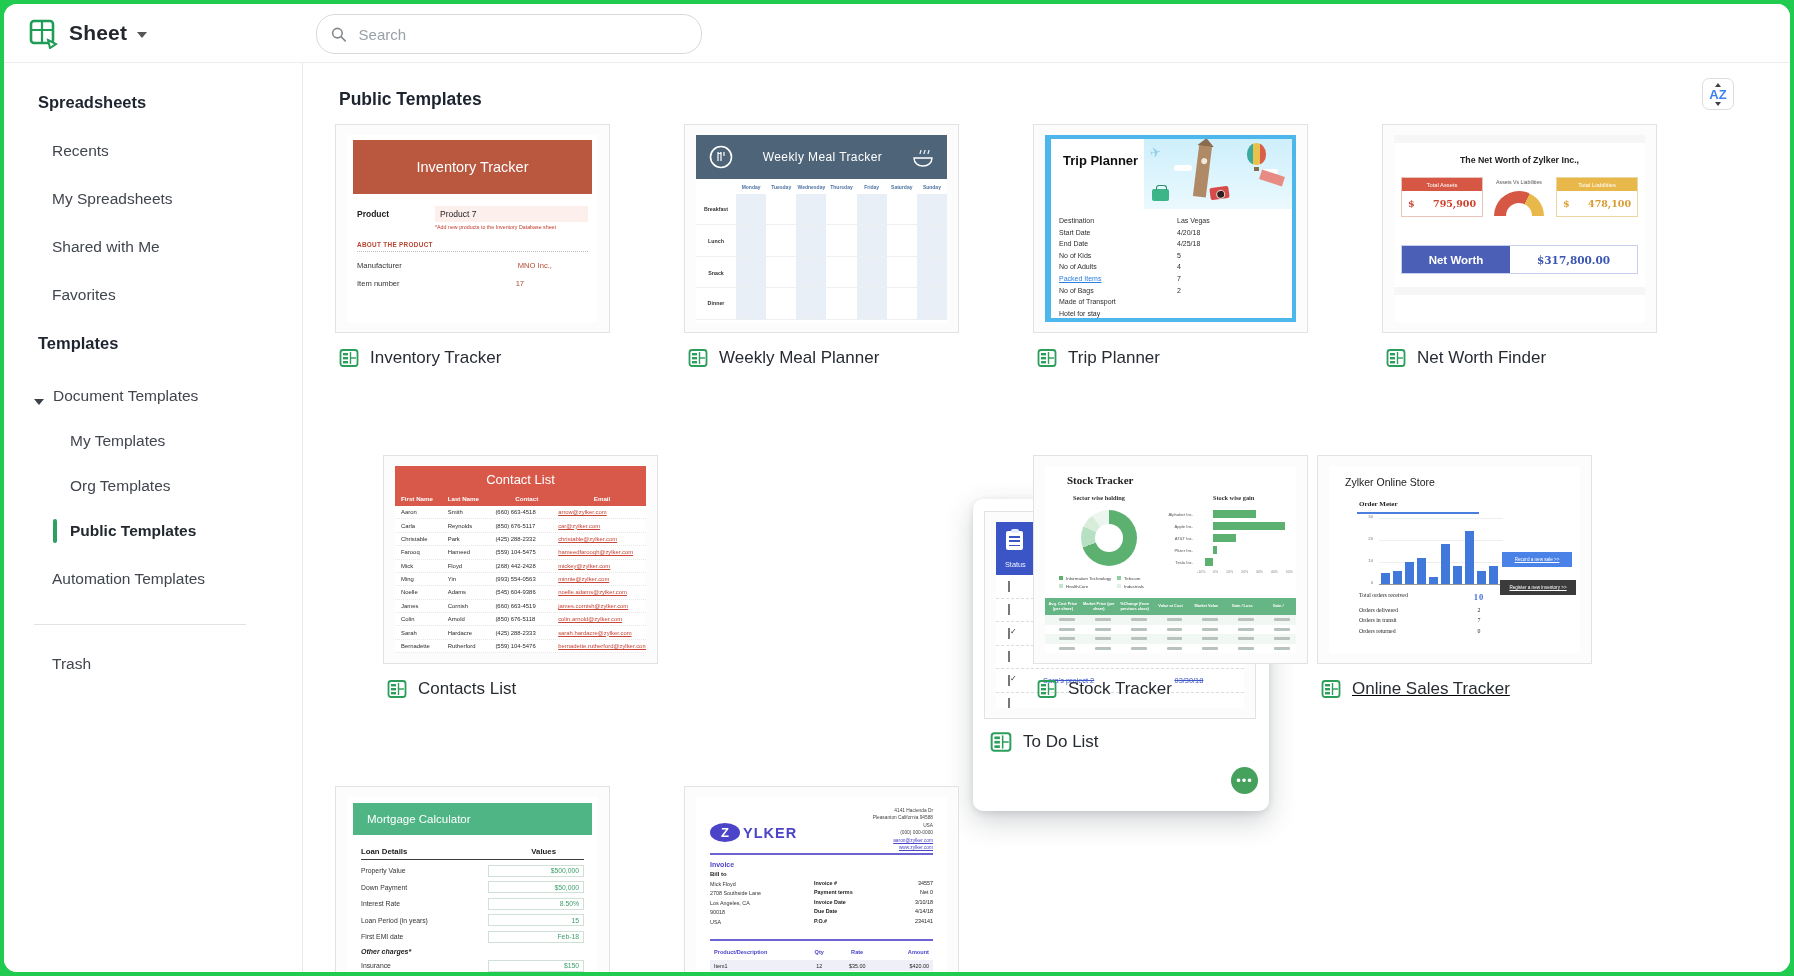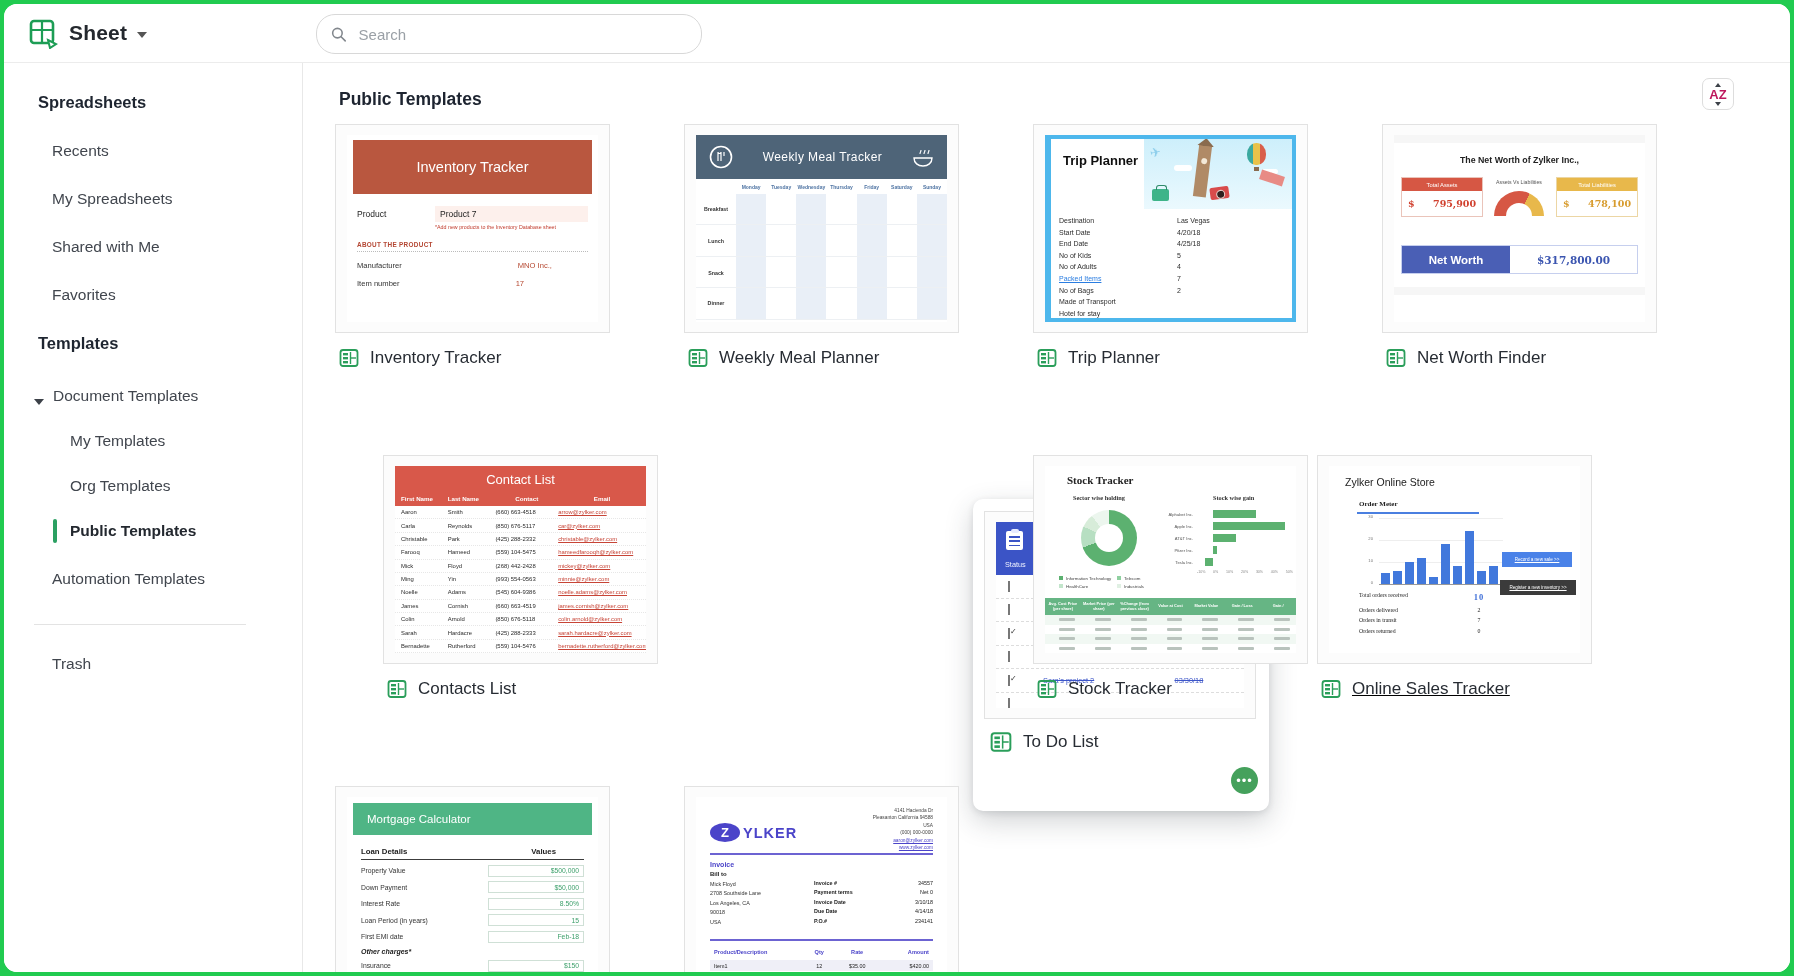--- a/index.html
+++ b/index.html
@@ -38,21 +38,21 @@
   .sb-sub{margin:27px 0 0 66px;}
   .sb-sel{position:relative;font-weight:700;color:#23282f;}
   .selbar{position:absolute;left:-17px;top:-3px;width:4px;height:24px;border-radius:2px;background:#2ba062;}
   .sb-div{margin:36px 0 0 30px;width:212px;border:none;border-top:1px solid #e3e3e3;}
   .sb-trash{margin-top:30px;}
 
   
   .main{position:absolute;left:299px;top:59px;right:0;bottom:0;background:#fff;}
   .pt-head{position:absolute;left:36px;top:14px;font-size:17.5px;font-weight:700;color:#1d2430;}
   .sort{position:absolute;right:56px;top:15px;width:32px;height:32px;border:1px solid #ddd;border-radius:7px;background:#fff;
-    display:flex;flex-direction:column;align-items:center;justify-content:center;cursor:pointer;color:#be185d;}
+    display:flex;flex-direction:column;align-items:center;justify-content:center;cursor:pointer;color:#3b82f6;}
   .sort .az{font-size:13px;font-weight:700;line-height:1;}
   .tri-u{width:0;height:0;border-left:3.5px solid transparent;border-right:3.5px solid transparent;border-bottom:4px solid #3c4148;margin-bottom:1px;}
   .tri-d{width:0;height:0;border-left:3.5px solid transparent;border-right:3.5px solid transparent;border-top:4px solid #3c4148;margin-top:1px;}
 
   
   .tcard{position:absolute;width:275px;cursor:pointer;}
   .thumb{width:275px;height:209px;border:1px solid #e2e2e2;background:#fcfcfc;padding:10px 11px;box-sizing:border-box;}
   .sheet{position:relative;width:100%;height:100%;background:#fff;overflow:hidden;}
   .tlabel{display:flex;align-items:center;gap:11px;margin-top:15px;padding-left:4px;}
   .tlabel .nm{font-size:17px;font-weight:500;color:#272c33;}
@@ -60,21 +60,21 @@
   .hovercard{position:absolute;left:670px;top:436px;width:296px;height:312px;background:#fff;border-radius:10px;
     box-shadow:0 10px 28px rgba(40,50,60,.22),0 2px 6px rgba(40,50,60,.12);cursor:pointer;}
   .hovercard .thumb{position:absolute;left:11px;top:12px;width:272px;height:208px;}
   .hovercard .tlabel{position:absolute;left:13px;top:232px;margin:0;}
   .dots-btn{position:absolute;right:11px;bottom:17px;width:27px;height:27px;border-radius:50%;background:#45a15c;border:none;
     color:#fff;font-size:13px;line-height:27px;text-align:center;letter-spacing:1px;cursor:pointer;padding:0;}
 
   
   .inv-hd{margin:5px 6px 0;height:54px;background:#b9573f;color:#fff;display:flex;align-items:center;justify-content:center;font-size:14.5px;}
   .inv-row{display:flex;align-items:center;margin:12px 10px 0;}
-  .inv-k{font-size:8.5px;font-weight:400;color:#1c1c1c;width:78px;}
+  .inv-k{font-size:8.5px;font-weight:700;color:#1c1c1c;width:78px;}
   .inv-v{flex:1;background:#fdf0ec;font-size:8.5px;color:#222;padding:3px 5px;}
   .inv-note{margin:2px 10px 0 88px;font-size:5.3px;color:#c0392b;}
   .inv-sec{margin:11px 10px 0;font-size:6.4px;font-weight:700;color:#b44632;letter-spacing:.3px;}
   .inv-dots{margin:3px 10px 0;border-top:1.5px dotted #bbb;}
   .inv-kv{display:flex;margin:9px 10px 0;font-size:7.6px;color:#333;}
   .inv-kv .v{color:#b5472f;margin-left:116px;}
 
   
   .meal-hd{height:44px;background:#4e6478;display:flex;align-items:center;padding:0 12px;color:#fff;}
   .meal-hd .ttl{flex:1;text-align:center;font-size:12px;letter-spacing:.4px;}

